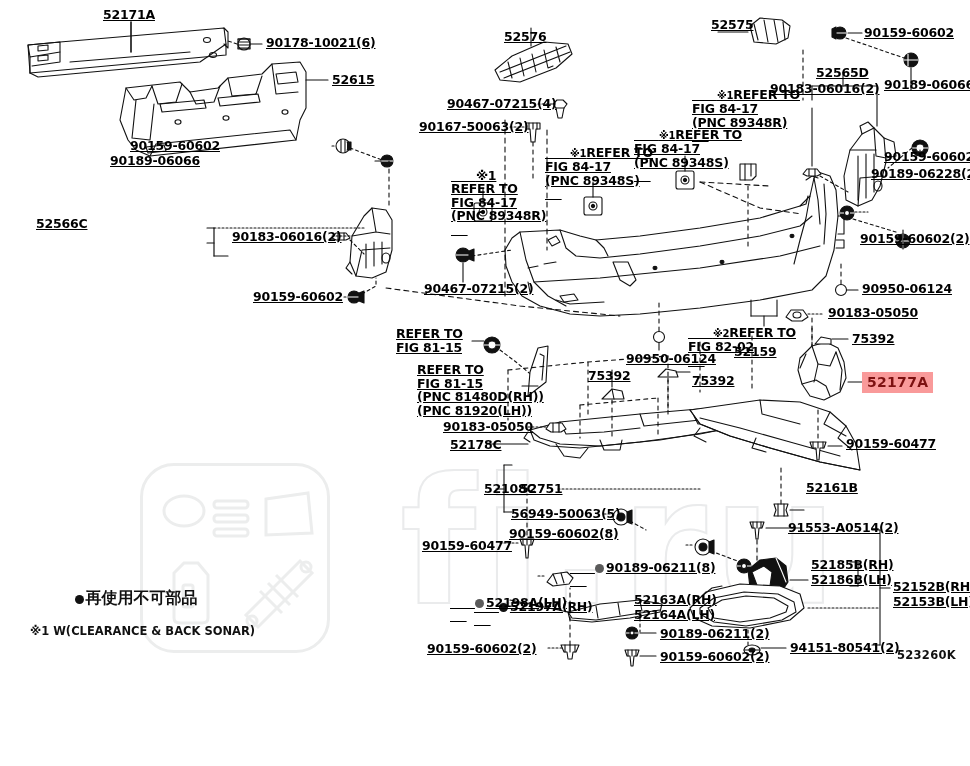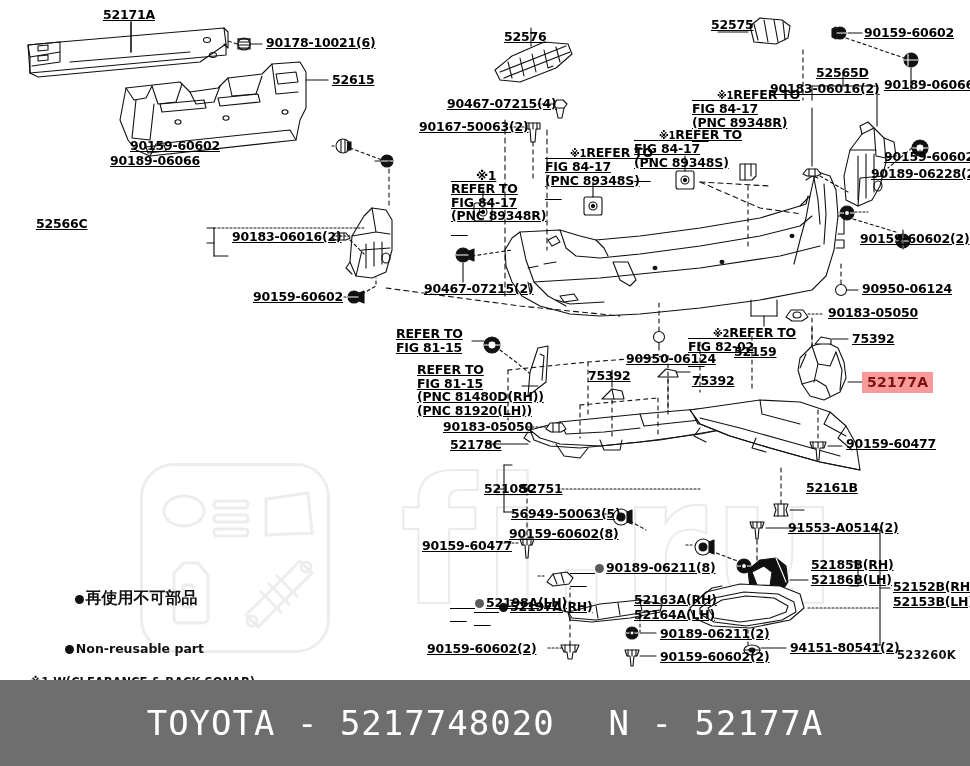--- a/index.html
+++ b/index.html
@@ -692,29 +692,22 @@
 (PNC 81920(LH))</div>
     <div class="lbl" style="left:688px;top:312px;">
       <span style="font-size:10px;">※2</span><span>REFER TO
 FIG 82-02</span>
     </div>
 
     <div id="legend">
       <div class="ln jp">
         <span class="dot"></span><span>再使用不可部品</span>
       </div>
-      <div class="ln">
-        <span class="dot"></span><span>Non-reusable part</span>
-      </div>
       <div class="ln note">※1 W(CLEARANCE &amp; BACK SONAR)</div>
 
     </div>
 
     <div id="code-id">523260K</div>
 
   </div>
 
-  <div id="banner">
-    <div class="btxt">TOYOTA - 5217748020</div>
-    <div class="btxt">N - 52177A</div>
-  </div>
 
 </div>
 
 </body></html>

